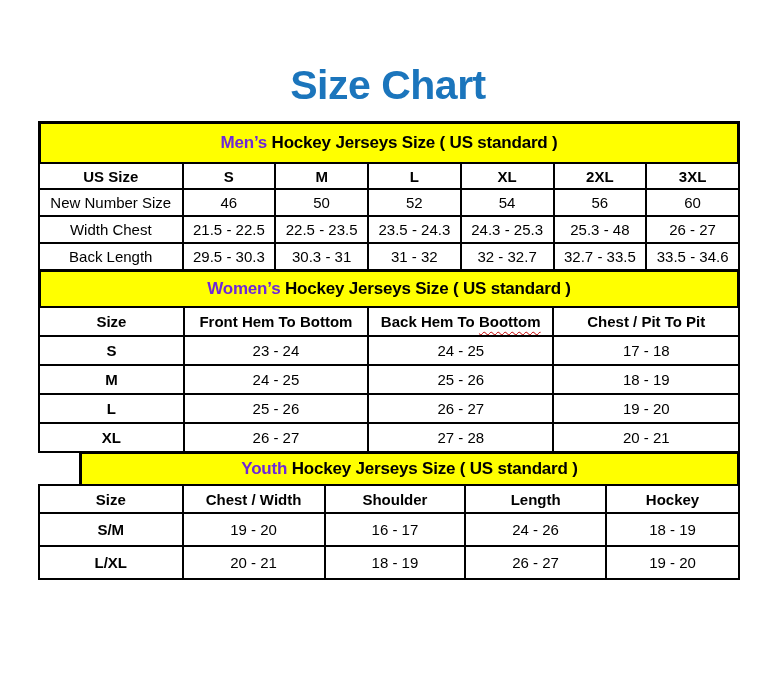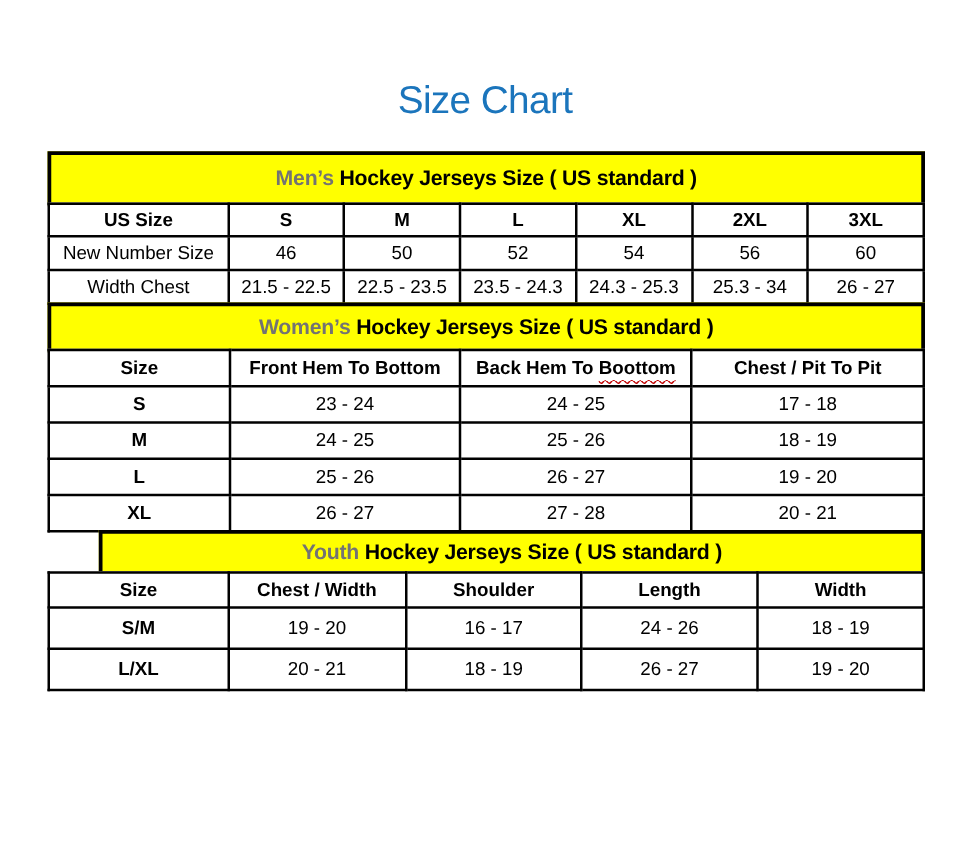--- a/index.html
+++ b/index.html
@@ -7,43 +7,43 @@
     width: 776px; height: 692px;
     background: #ffffff;
     font-family: "Liberation Sans", sans-serif;
     position: relative;
     color: #000;
   }
   .title {
     position: absolute;
     top: 62px; left: 0; width: 100%;
     text-align: center;
-    font-size: 31px;
-    font-weight: normal;
+    font-size: 41px;
+    font-weight: bold;
     letter-spacing: -0.5px;
     color: #1B75BC;
   }
   .chart {
     position: absolute;
     left: 38px; top: 121px;
     width: 702px;
   }
   .section + .section { margin-top: -2px; }
   .band {
     border: 3px solid #000;
     background: #FFFF00;
     text-align: center;
     font-weight: bold;
     font-size: 17px;
     letter-spacing: -0.2px;
   }
   .s-men   .band { padding: 9px 0; }
   .s-women .band { padding: 7px 0; }
   .s-youth .band { padding: 5px 0; margin-left: 41px; }
-  .band .hl { color: #737373; }
+  .band .hl { color: #6d28d9; }
   .section > table { margin-top: -3px; }
   table {
     width: 100%;
     border-collapse: collapse;
     table-layout: fixed;
     background: #fff;
   }
   th, td {
     border: 2px solid #000;
     text-align: center;
@@ -109,22 +109,31 @@
           <td>54</td>
           <td>56</td>
           <td>60</td>
         </tr>
         <tr>
           <td>Width Chest</td>
           <td>21.5 - 22.5</td>
           <td>22.5 - 23.5</td>
           <td>23.5 - 24.3</td>
           <td>24.3 - 25.3</td>
-          <td>25.3 - 34</td>
-          <td>26 - 27</td>
+          <td>25.3 - 48</td>
+          <td>26 - 27</td>
+        </tr>
+        <tr>
+          <td>Back Length</td>
+          <td>29.5 - 30.3</td>
+          <td>30.3 - 31</td>
+          <td>31 - 32</td>
+          <td>32 - 32.7</td>
+          <td>32.7 - 33.5</td>
+          <td>33.5 - 34.6</td>
         </tr>
       </tbody>
     </table>
   </div>
 
   <div class="section s-women">
     <div class="band">
       <span class="hl">Women’s</span>
       <span>Hockey Jerseys Size ( US standard )</span>
     </div>
@@ -184,21 +193,21 @@
           <col style="width:20.1%">
           <col style="width:20.1%">
           <col style="width:19.0%">
       </colgroup>
       <thead>
         <tr>
           <th>Size</th>
           <th>Chest / Width</th>
           <th>Shoulder</th>
           <th>Length</th>
-          <th>Width</th>
+          <th>Hockey</th>
         </tr>
       </thead>
       <tbody>
         <tr>
           <td class="row-label-bold">S/M</td>
           <td>19 - 20</td>
           <td>16 - 17</td>
           <td>24 - 26</td>
           <td>18 - 19</td>
         </tr>

